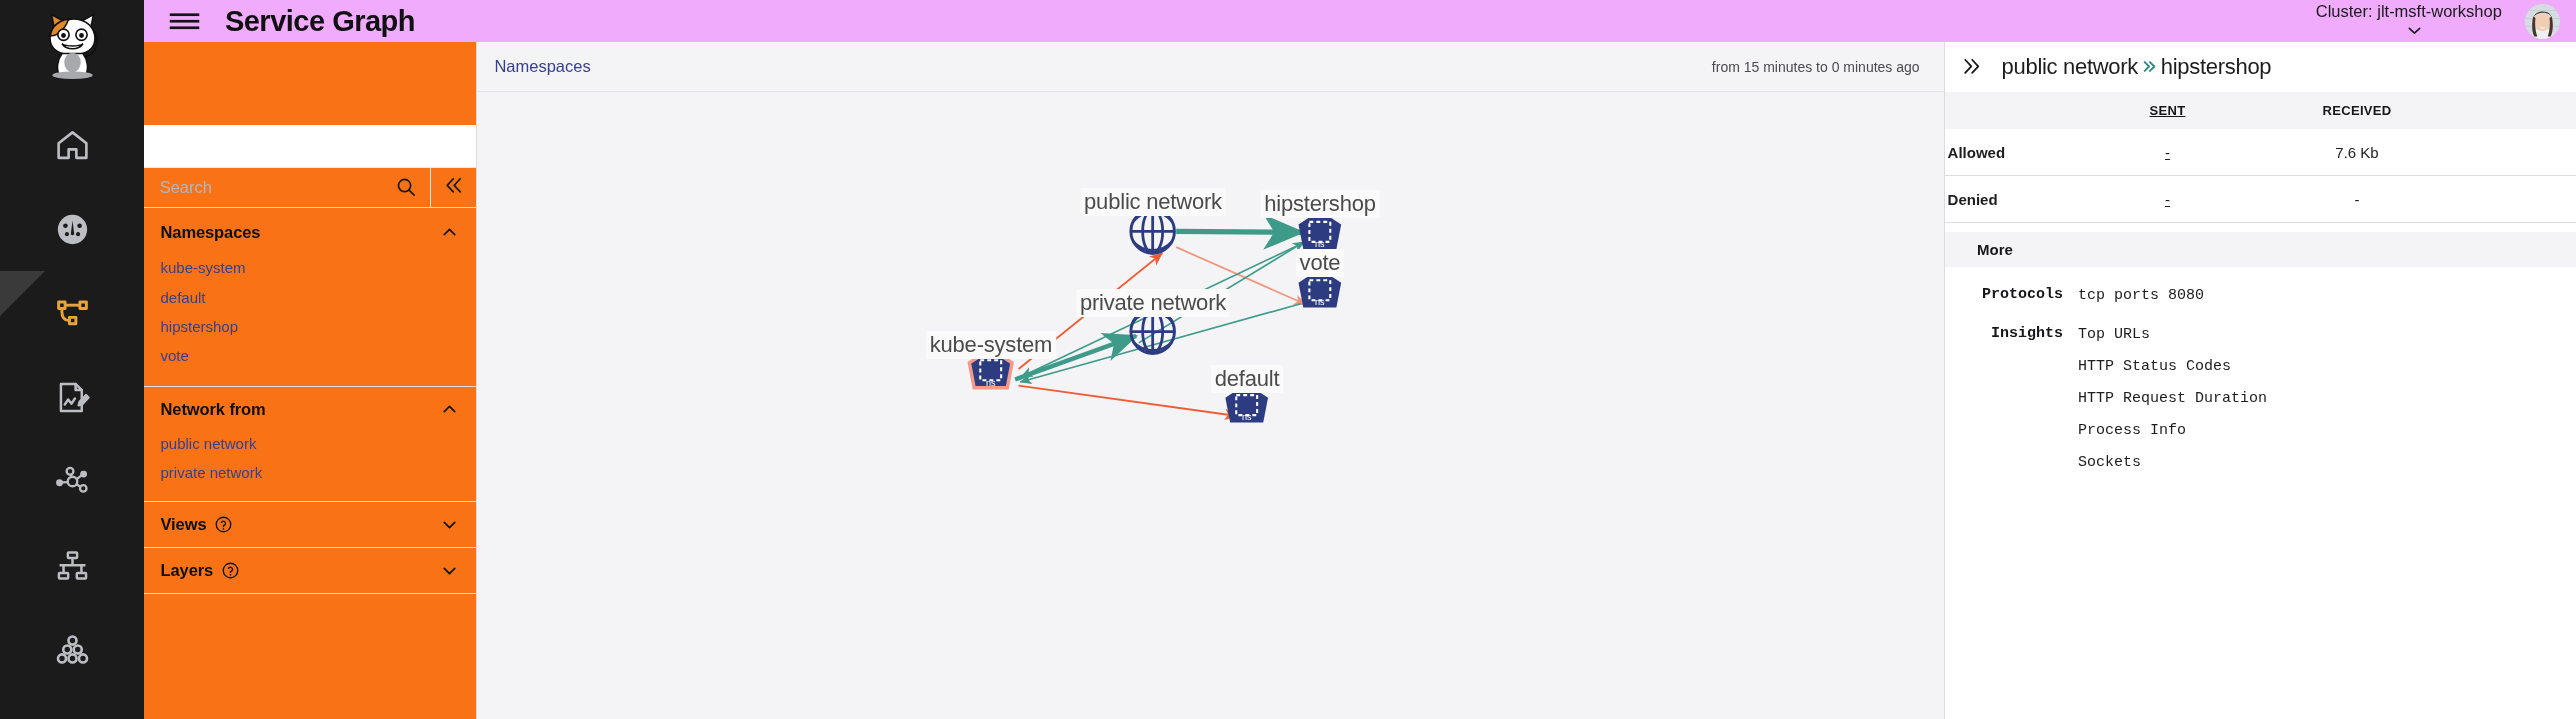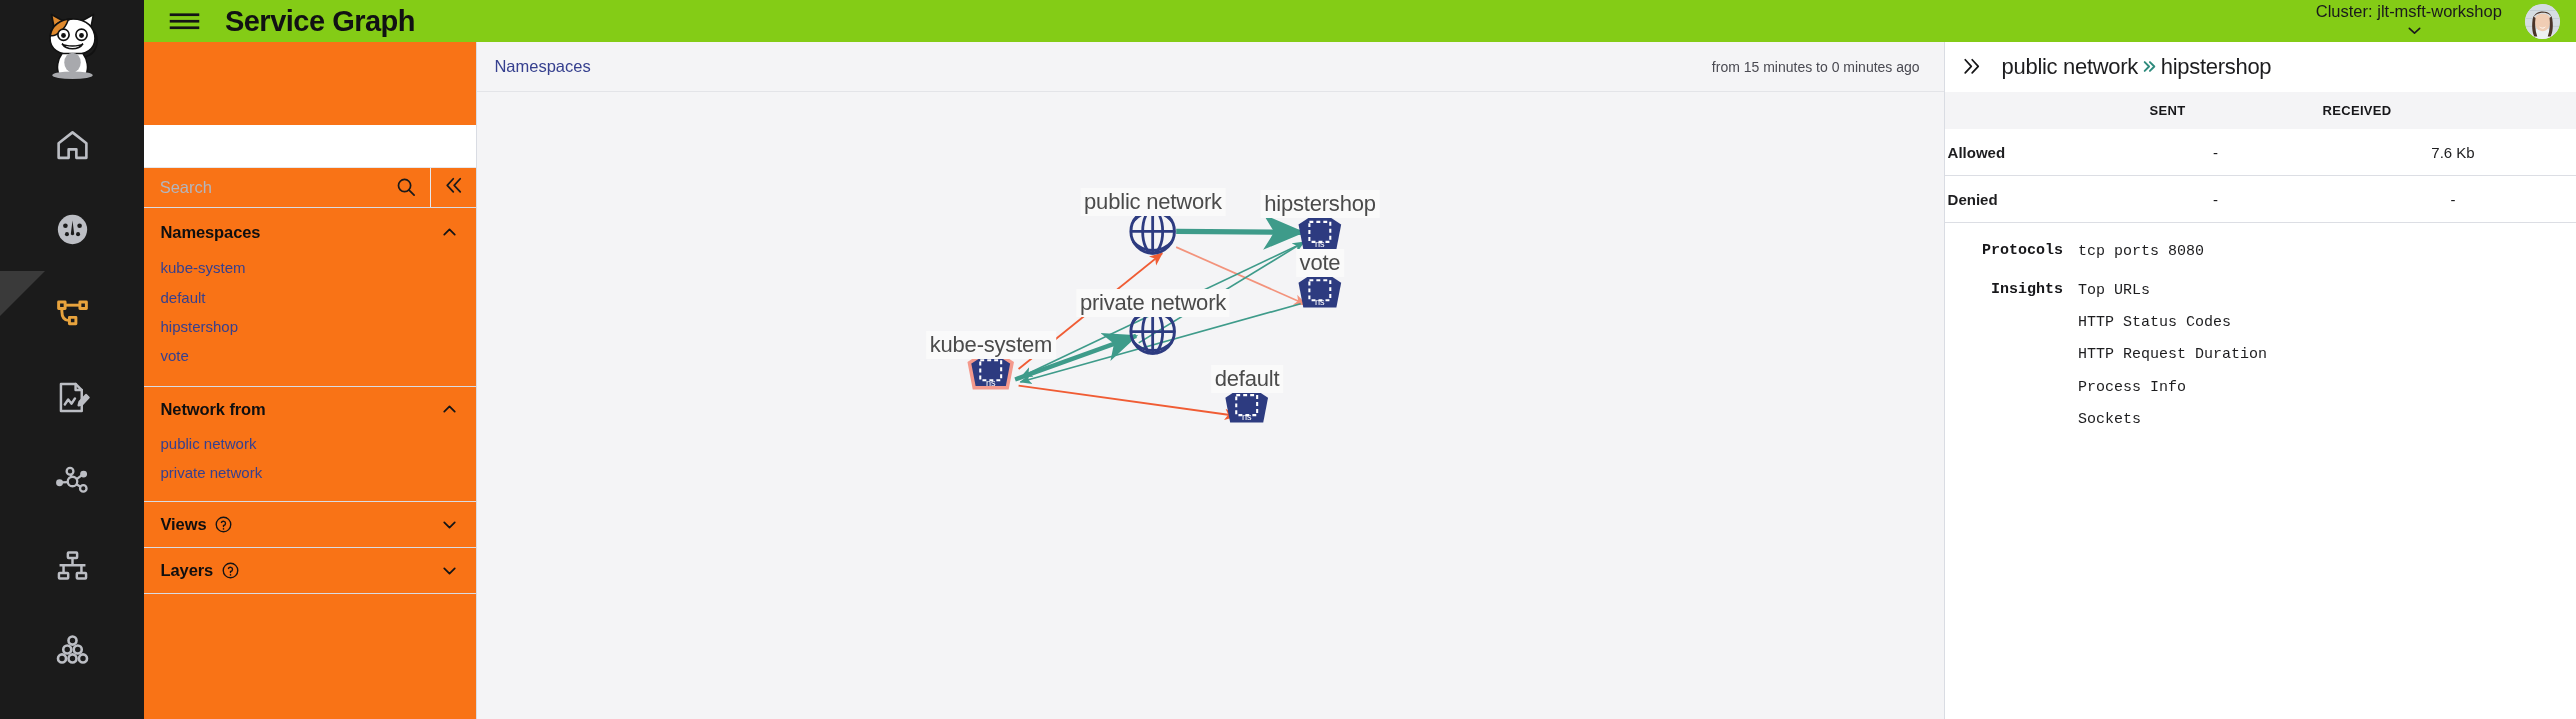--- a/index.html
+++ b/index.html
@@ -87,21 +87,21 @@
     font-size: 15px; color: #36408f; cursor: pointer;
     line-height: 19px;
   }
   .section.ns .section-head { height: 49px; }
   .section.ns .section-body { padding-bottom: 12.2px; }
 
   
   .topbar {
     position: absolute; left: 144px; top: 0;
     width: 2432px; height: 42px;
-    background: #84cc16;
+    background: #f0abfc;
     display: flex; align-items: center;
     z-index: 5;
   }
   .burger { margin-left: 23.5px; cursor: pointer; display:flex; align-items:center;}
   .app-title {
     margin-left: 24.4px;
     font-size: 29px; font-weight: bold; color: #111113;
     letter-spacing: -0.5px;
   }
   .topbar-right {
@@ -164,25 +164,25 @@
   .rp-arrow { margin: 0 0.9px; display: inline-flex; align-items: center; }
   .rp-thead {
     height: 37px; background: #f4f4f6;
     display: flex; align-items: center;
     font-size: 13px; font-weight: bold; color: #17171a;
     letter-spacing: 0.3px;
   }
   .rp-row {
     height: 47px; display: flex; align-items: center;
     border-bottom: 0.9px solid #dcdee4;
-    font-size: 15px; color: #1d1d1f; gap: 48px;
+    font-size: 15px; color: #1d1d1f;
   }
   .rp-row.first { border-top: none; }
   .c-label { width: 133px; padding-left: 2.6px; font-weight: bold; }
-  .c-sent  { width: 179px; text-align: center; }
+  .c-sent  { width: 179px; text-align: center; text-decoration: underline; }
   .c-recv  { width: 200px; text-align: center; }
   .rp-thead .c-label { }
   .rp-more {
     height: 35px; background: #f4f4f6;
     display: flex; align-items: center;
     font-size: 15px; font-weight: bold; color: #17171a;
     padding-left: 32px;
     margin-top: 8.7px;
   }
   .rp-kv { display: flex; margin-top: 19px; font-family: Liberation Mono, monospace; }
@@ -585,20 +585,21 @@
       <span class="c-sent">-</span>
       <span class="c-recv">7.6 Kb</span>
     </div>
 
     <div class="rp-row">
       <span class="c-label">Denied</span>
       <span class="c-sent">-</span>
       <span class="c-recv">-</span>
     </div>
 
+    <div class="rp-more">More</div>
 
     <div class="rp-kv">
       <span class="kv-key">Protocols</span>
       <span class="kv-val">tcp ports 8080</span>
     </div>
 
     <div class="rp-kv">
       <span class="kv-key">Insights</span>
       <div class="kv-val kv-list">
         <div>Top URLs</div>

